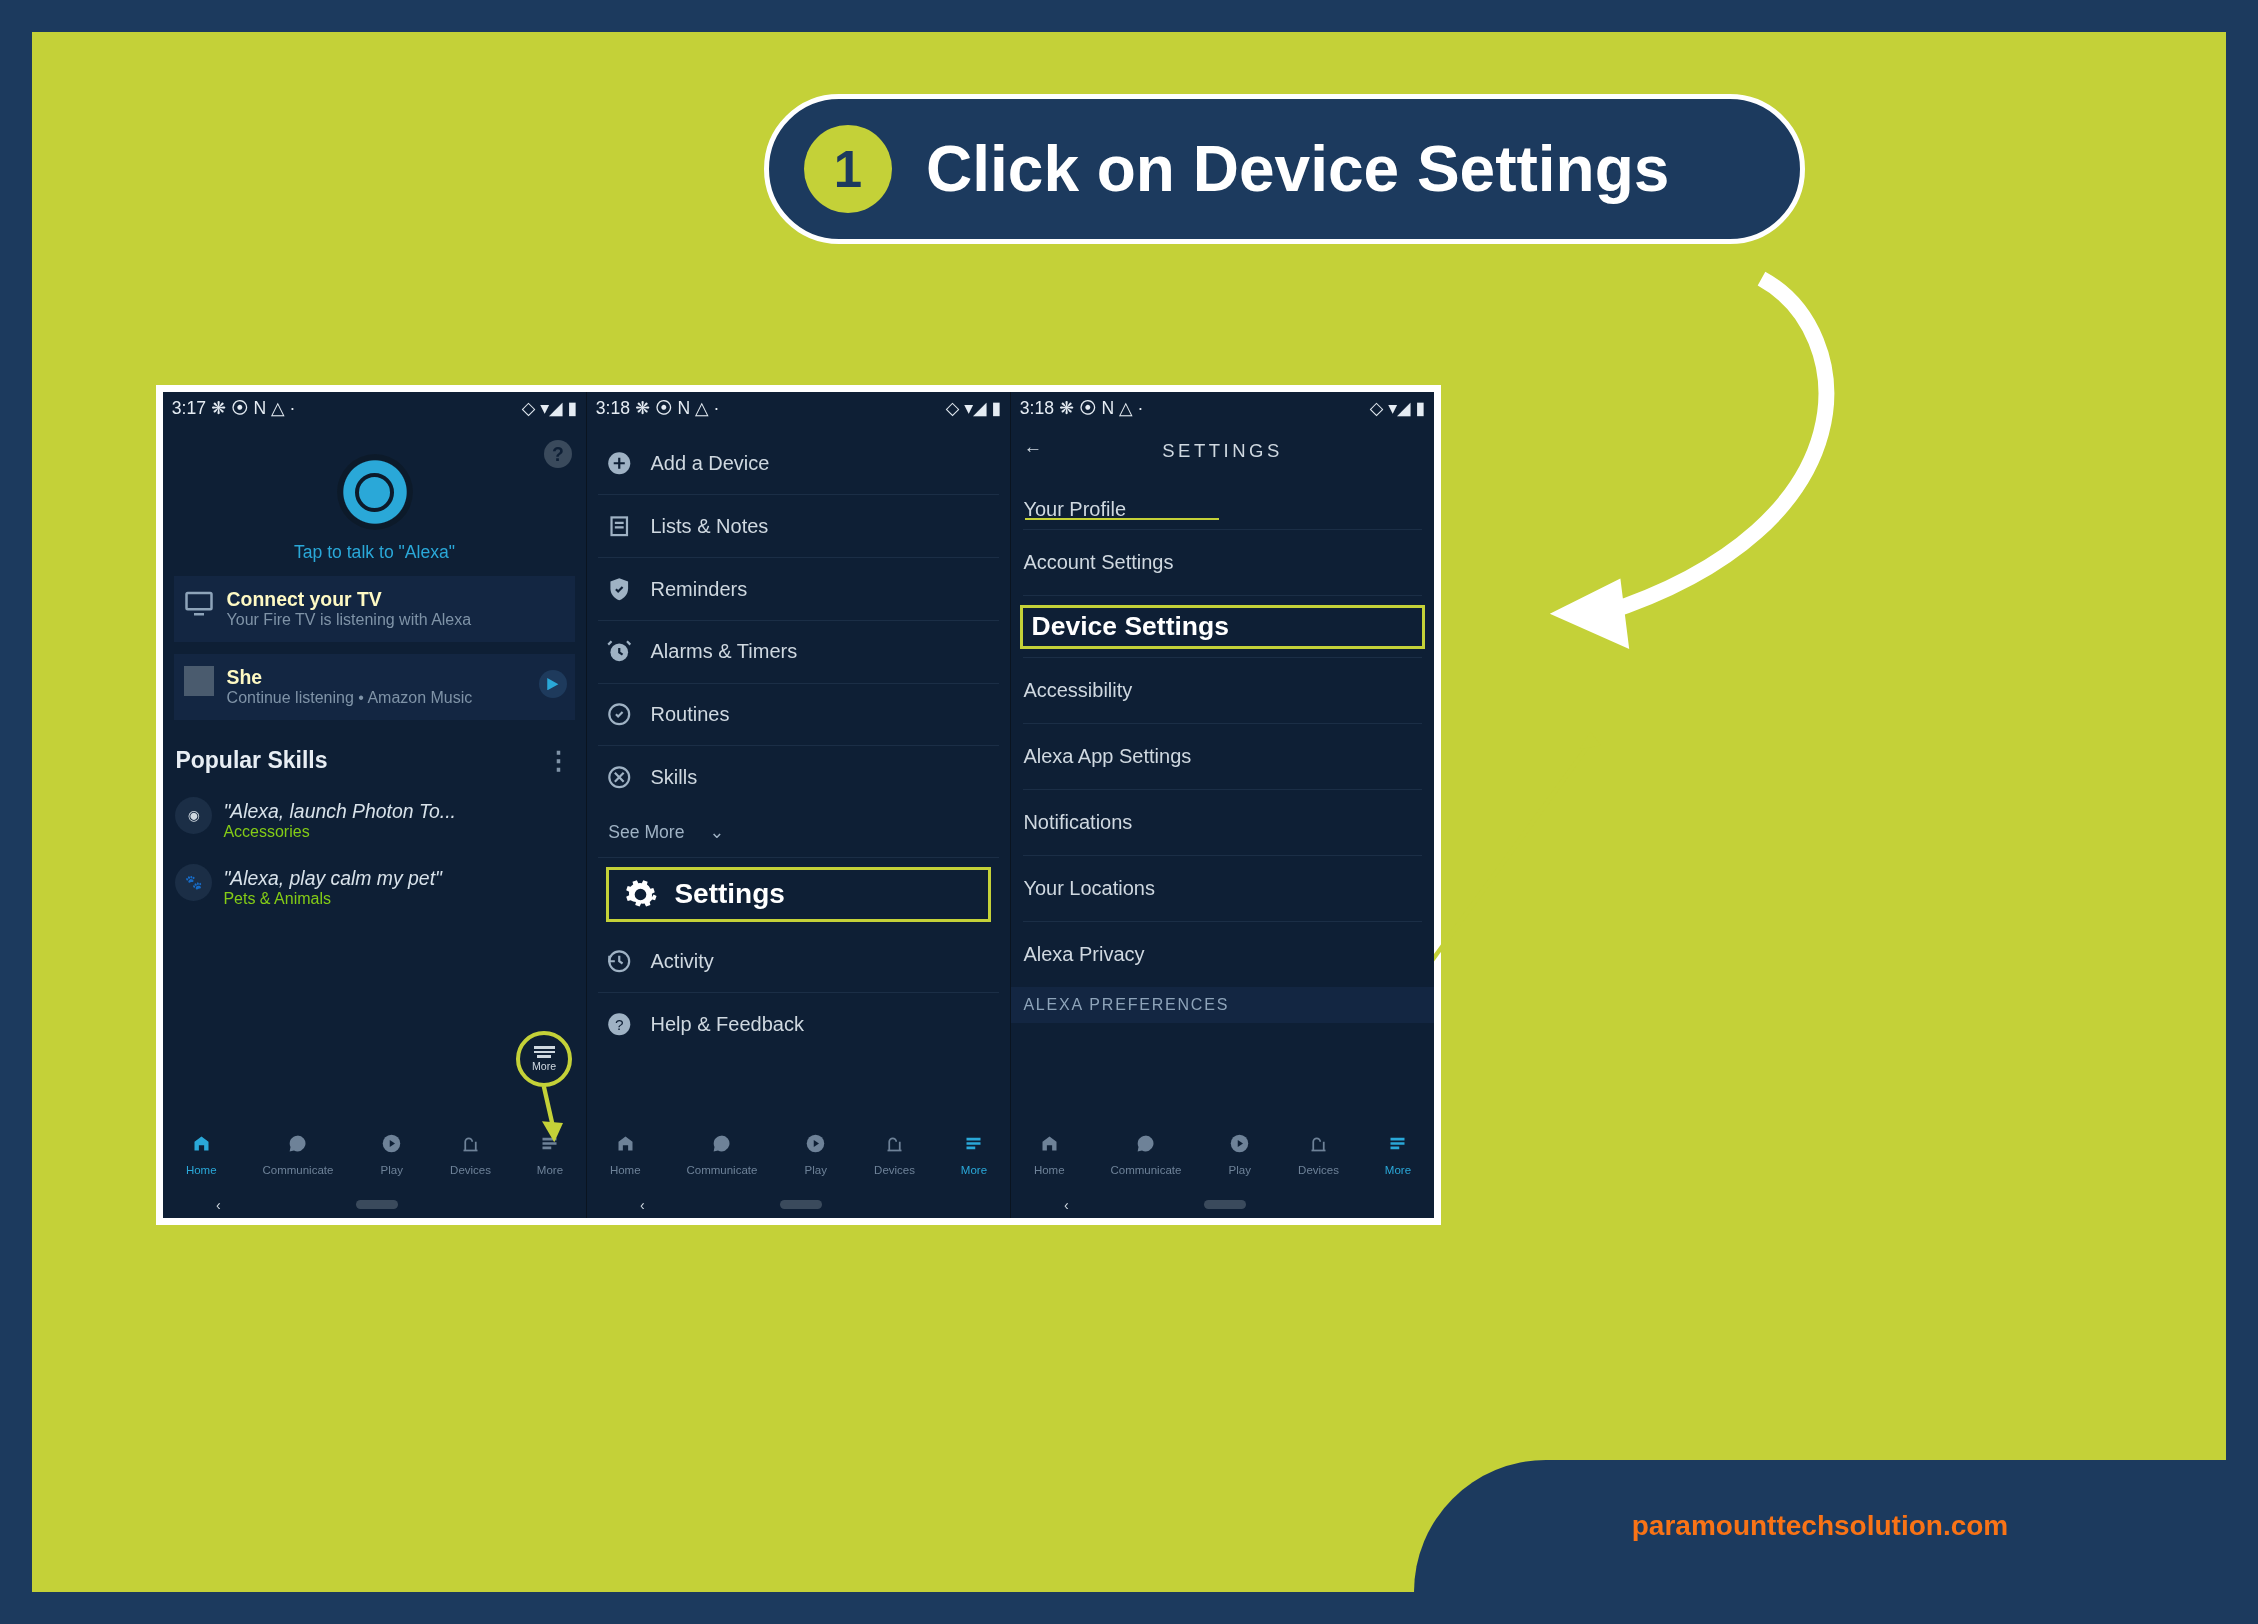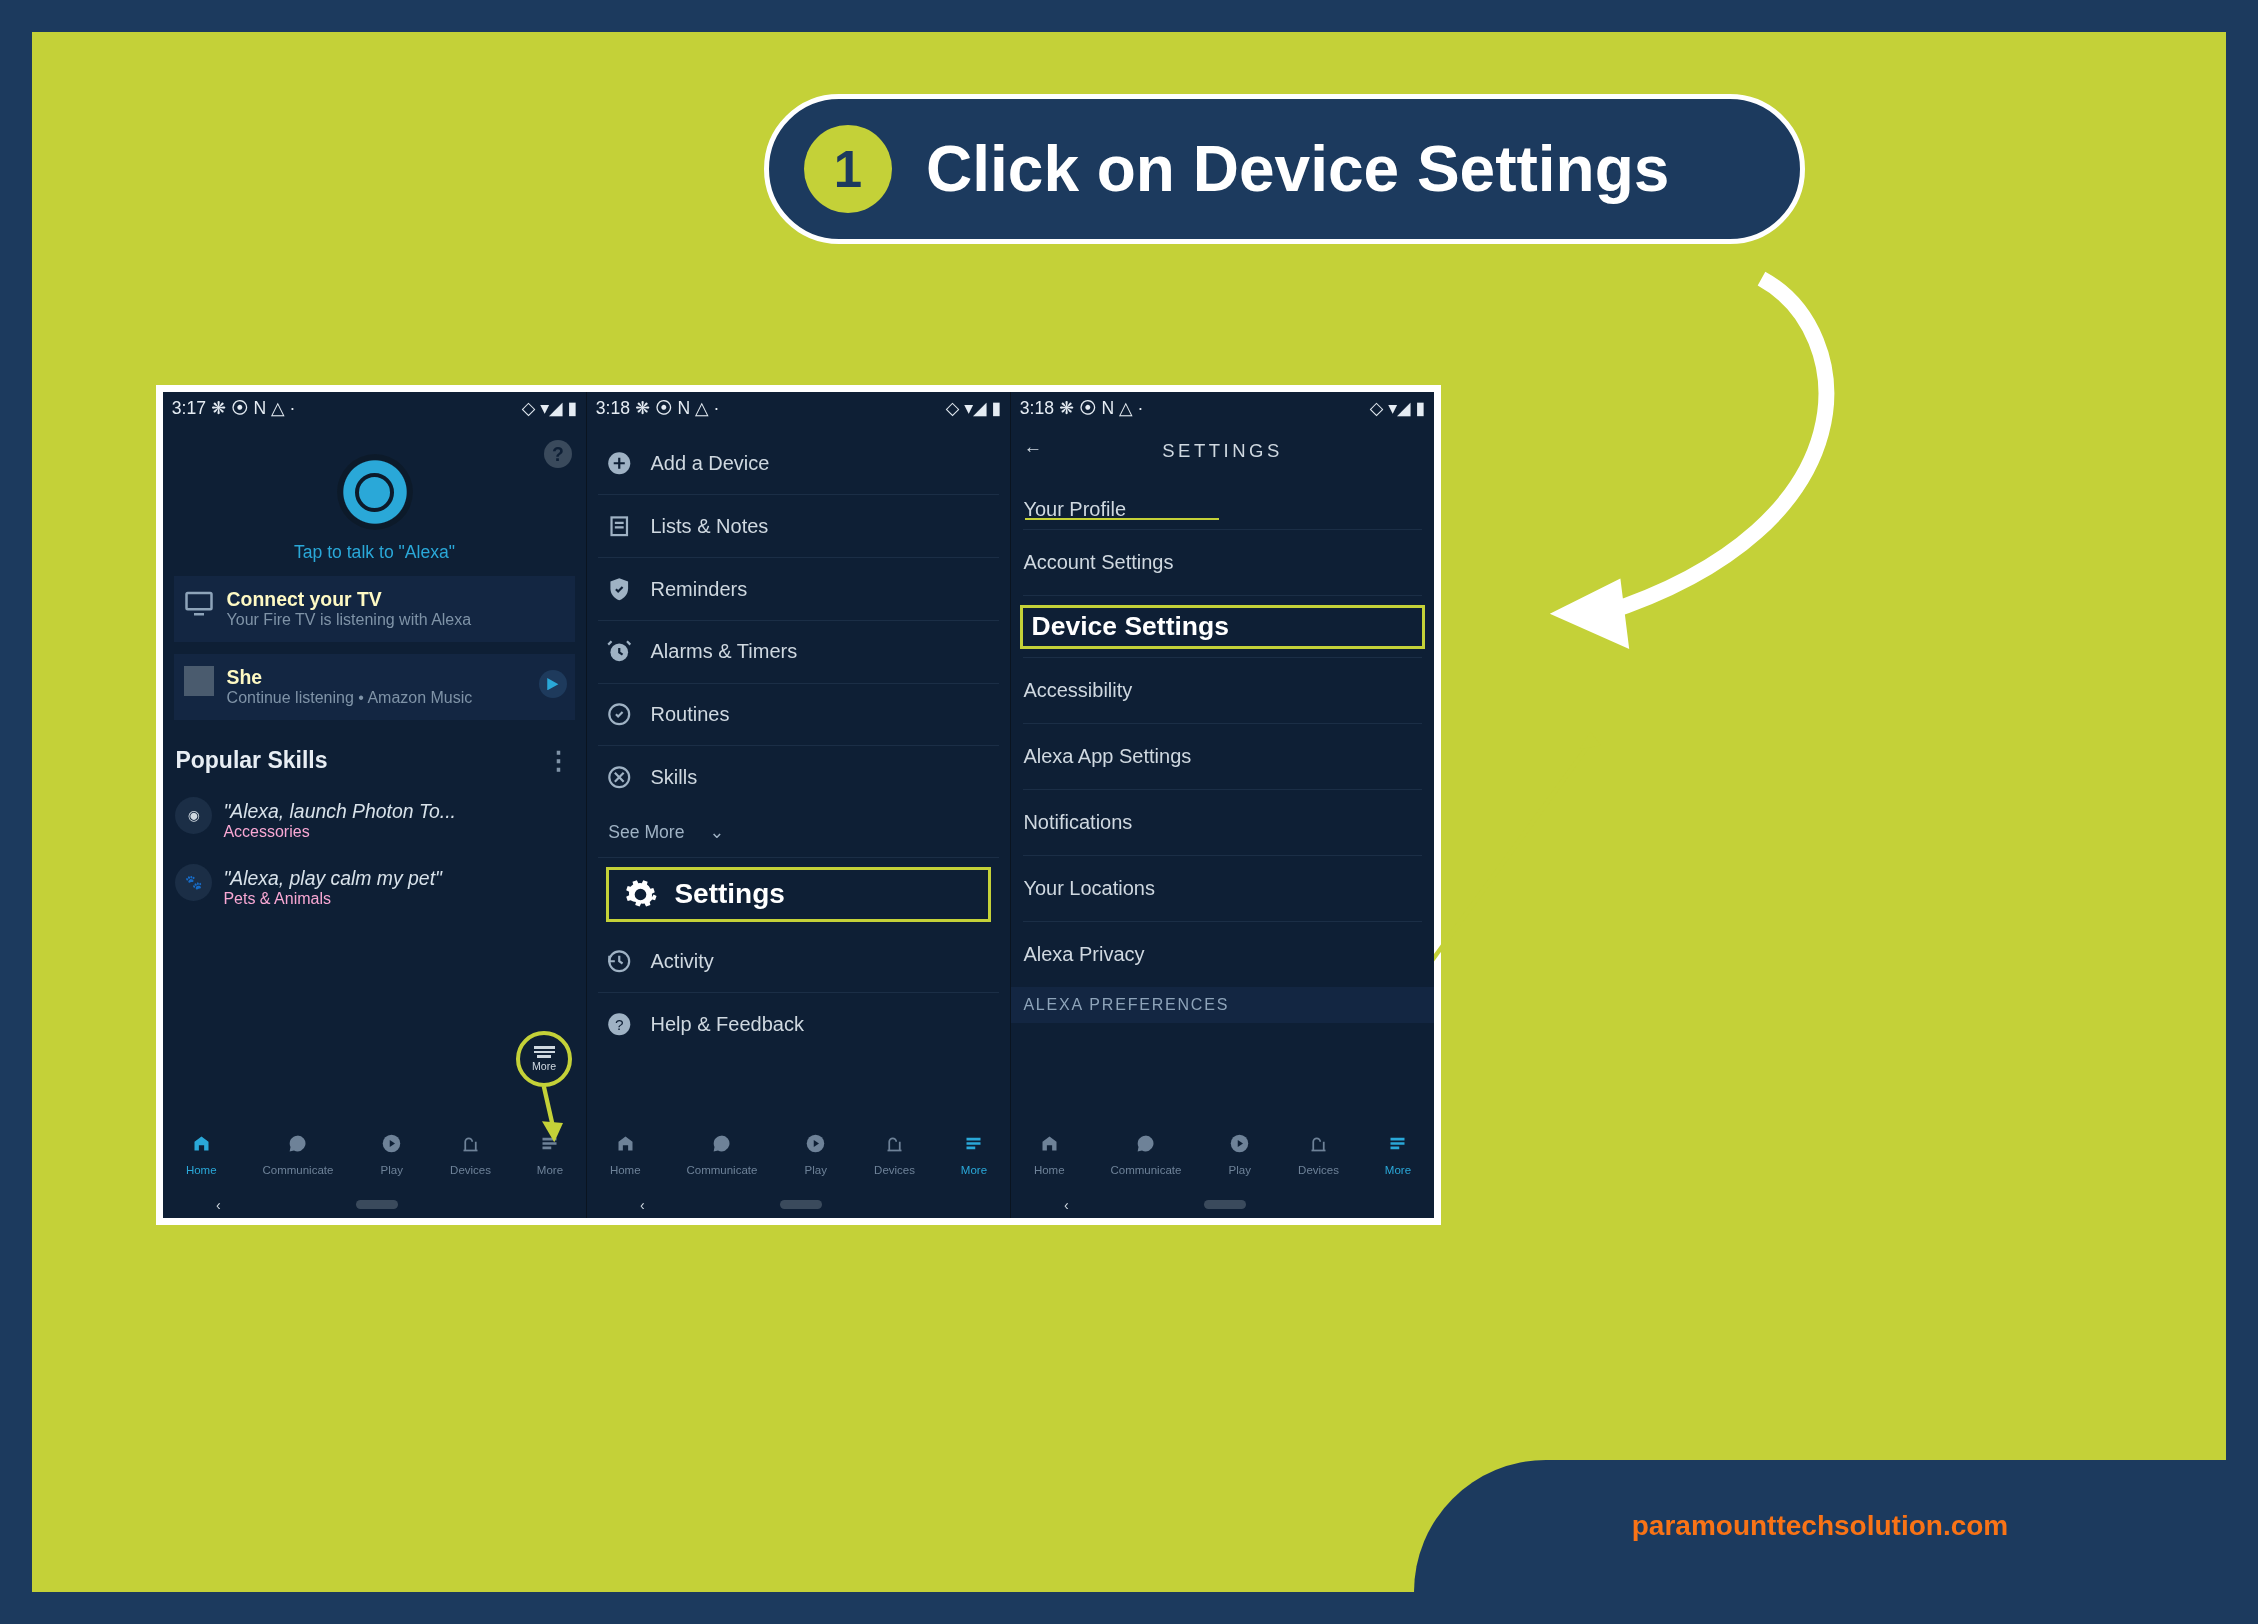--- a/index.html
+++ b/index.html
@@ -159,21 +159,21 @@
   margin: 0 12.4px 8.8px;
   padding: 8.8px 0 8.8px 48px;
   position:relative;
 }
 .skill-circle{
   position:absolute; left:0; top:5.3px;
   width:37px;height:37px;border-radius:50%; background:#1b2e46;
   display:flex;align-items:center;justify-content:center; color:#cfd8e0;
 }
 .skill-title{ font-style: italic; font-size: 19.4px; color:#d8e2ea; }
-.skill-cat{ font-size: 16px; color:#f9a8d4; }
+.skill-cat{ font-size: 16px; color:#84cc16; }
 
 
 .nav{
   margin-top:auto;
   height: 69px;
   display:flex; align-items:center; justify-content:space-around;
   padding-bottom:5.3px;
   color:#6e8298;
 }
 .nav .tab{ display:flex; flex-direction:column; align-items:center; gap:10px; font-size:11.5px; }

